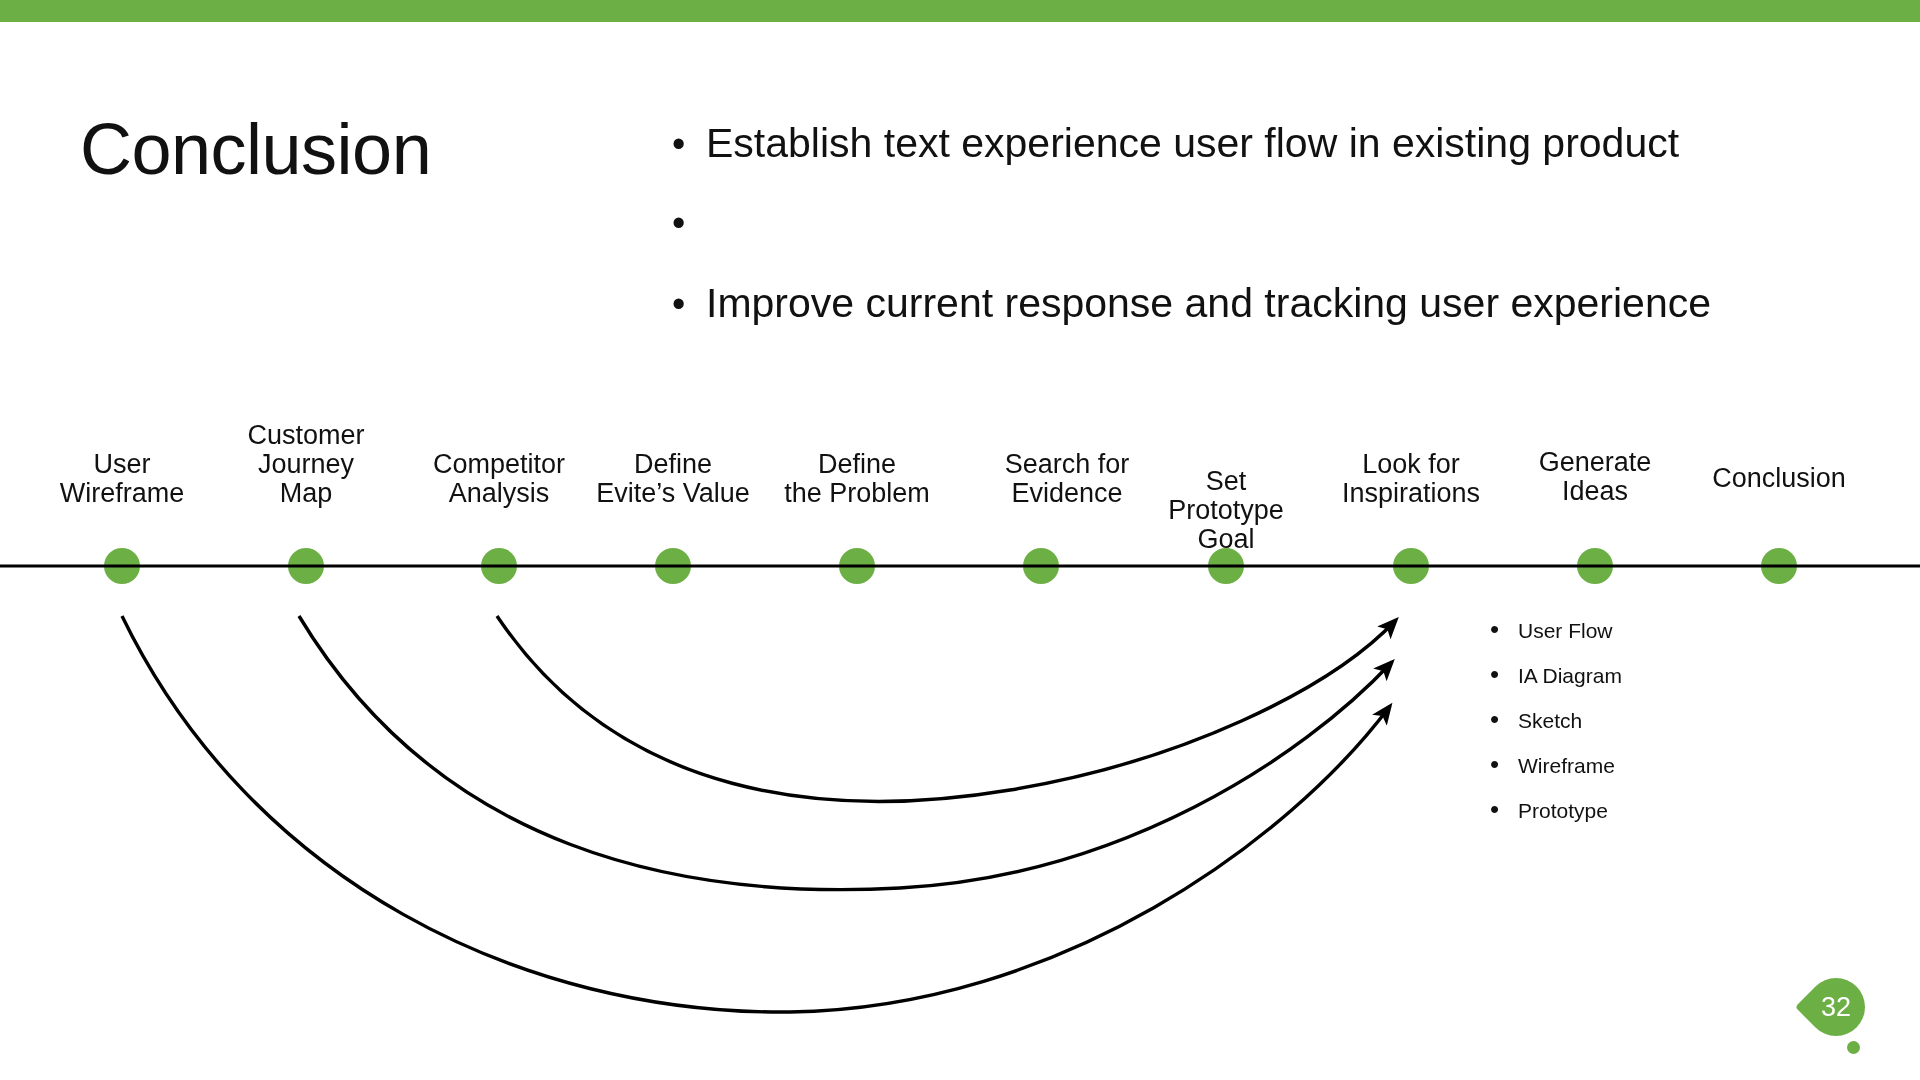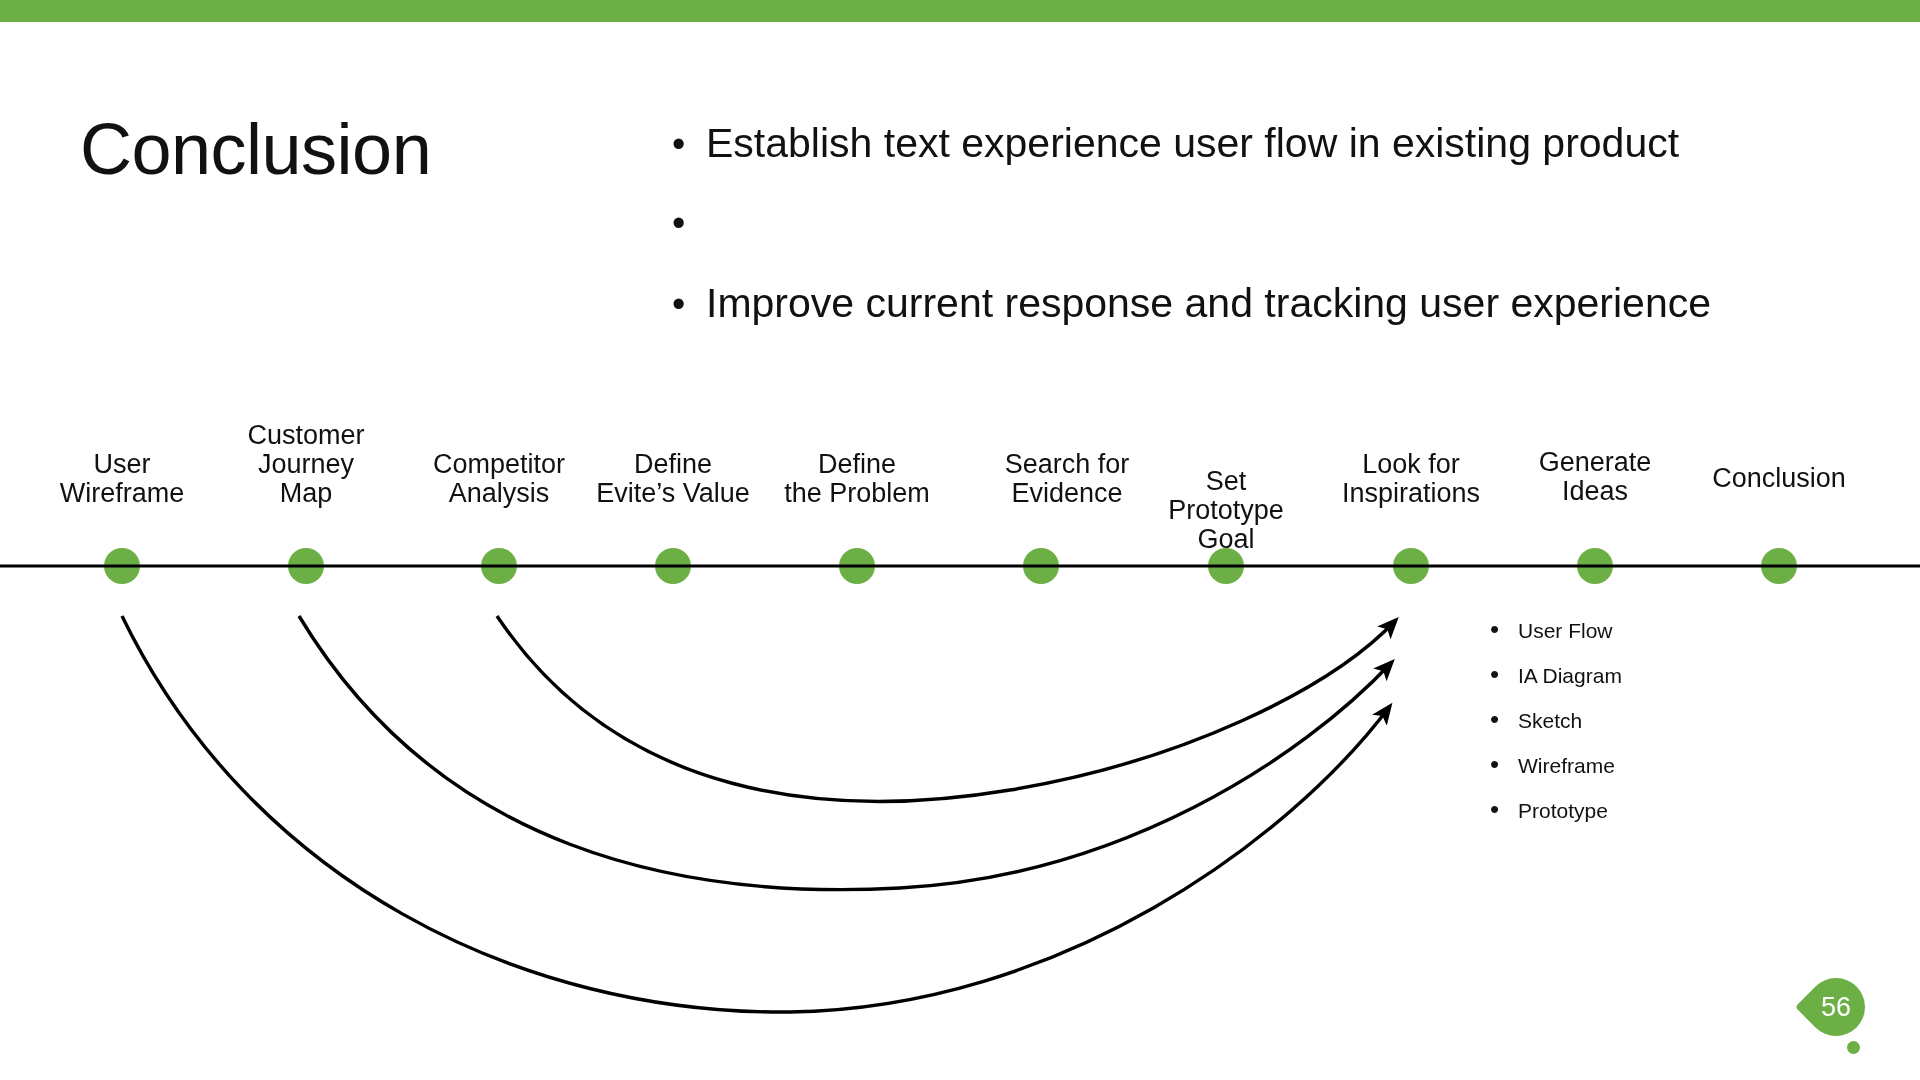--- a/index.html
+++ b/index.html
@@ -293,15 +293,15 @@
     <span class="dl-text">Wireframe</span>
   </div>
   <div class="dl-row">
     <span class="dl-bullet">•</span>
     <span class="dl-text">Prototype</span>
   </div>
 </div>
 
 <div id="page-badge">
   <div class="balloon"></div>
-  <div class="badge-num">56</div>
+  <div class="badge-num">32</div>
   <div class="badge-tail"></div>
 </div>
 
 </body></html>

